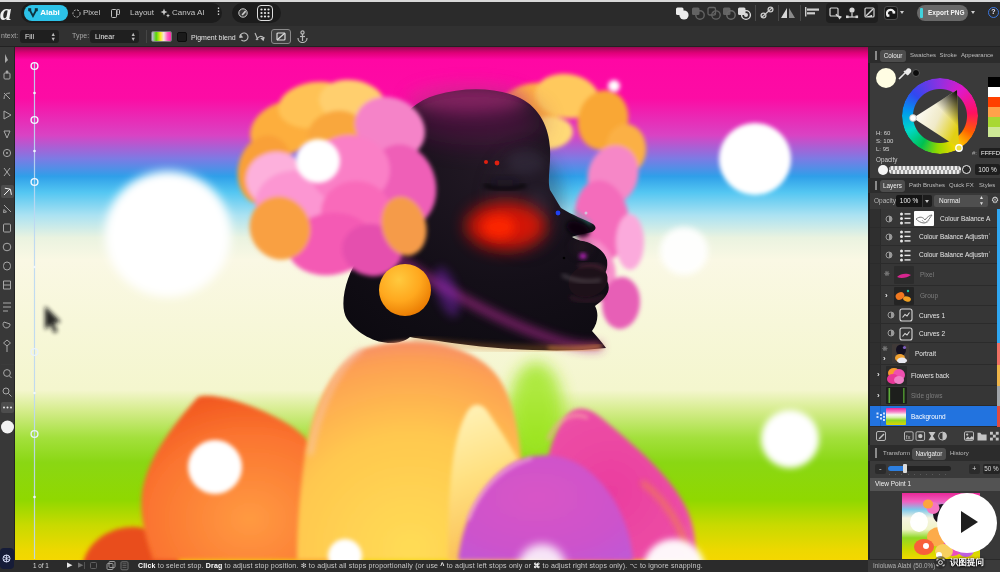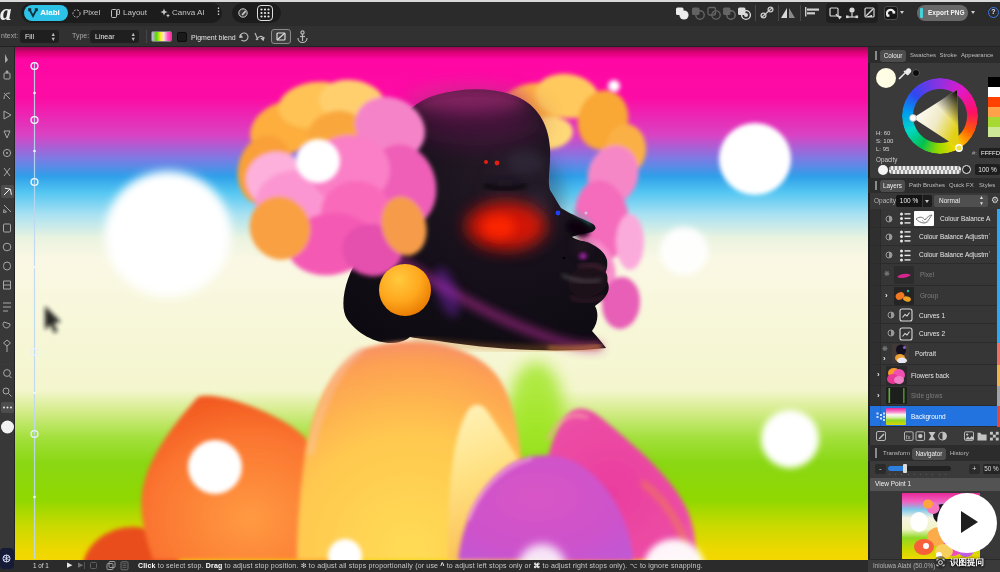--- a/index.html
+++ b/index.html
@@ -61,21 +61,21 @@
   <div class="abs" id="vectorpill">Alabi</div>
   <svg class="abs" style="left:28px;top:8px" width="10" height="10" viewBox="0 0 10 10">
       <path d="M1.5 1.5 L5 8 L8.5 1.5" fill="none" stroke="#0d3340" stroke-width="1.8"></path>
       <rect x="0.2" y="0.2" width="3" height="3" fill="#0d3340"></rect>
       <rect x="6.8" y="0.2" width="3" height="3" fill="#0d3340"></rect>
     </svg>
   <div class="abs menuitem" style="left:83px">Pixel</div>
   <svg class="abs" style="left:72px;top:8.5px" width="9" height="9" viewBox="0 0 9 9">
       <circle cx="4.5" cy="4.5" r="3.6" fill="none" stroke="#c0c0c0" stroke-width="1" stroke-dasharray="2 1.4"></circle>
     </svg>
-  <div class="abs menuitem" style="left:123px">Layout</div>
+  <div class="abs menuitem" style="left:130px">Layout</div>
   <svg class="abs" style="left:111px;top:8.5px" width="9" height="9" viewBox="0 0 9 9">
       <rect x="0.5" y="0.5" width="5" height="8" rx="1" fill="none" stroke="#c0c0c0"></rect>
       <rect x="6" y="0.5" width="2.5" height="5" rx="0.8" fill="none" stroke="#c0c0c0"></rect>
     </svg>
   <div class="abs menuitem" style="left:172px">Canva AI</div>
   <svg class="abs" style="left:160px;top:8px" width="10" height="10" viewBox="0 0 10 10">
       <path d="M4 0.5 L5 3 L7.5 4 L5 5 L4 7.5 L3 5 L0.5 4 L3 3 Z" fill="#c8c8c8"></path>
       <path d="M8 5.5 L8.6 7 L10 7.6 L8.6 8.2 L8 9.7 L7.4 8.2 L6 7.6 L7.4 7 Z" fill="#c8c8c8"></path>
     </svg>
   <div class="abs" style="left:214px;top:6px;color:#cfcfcf;font-size:9px;font-weight:700;letter-spacing:0">⋮</div>

